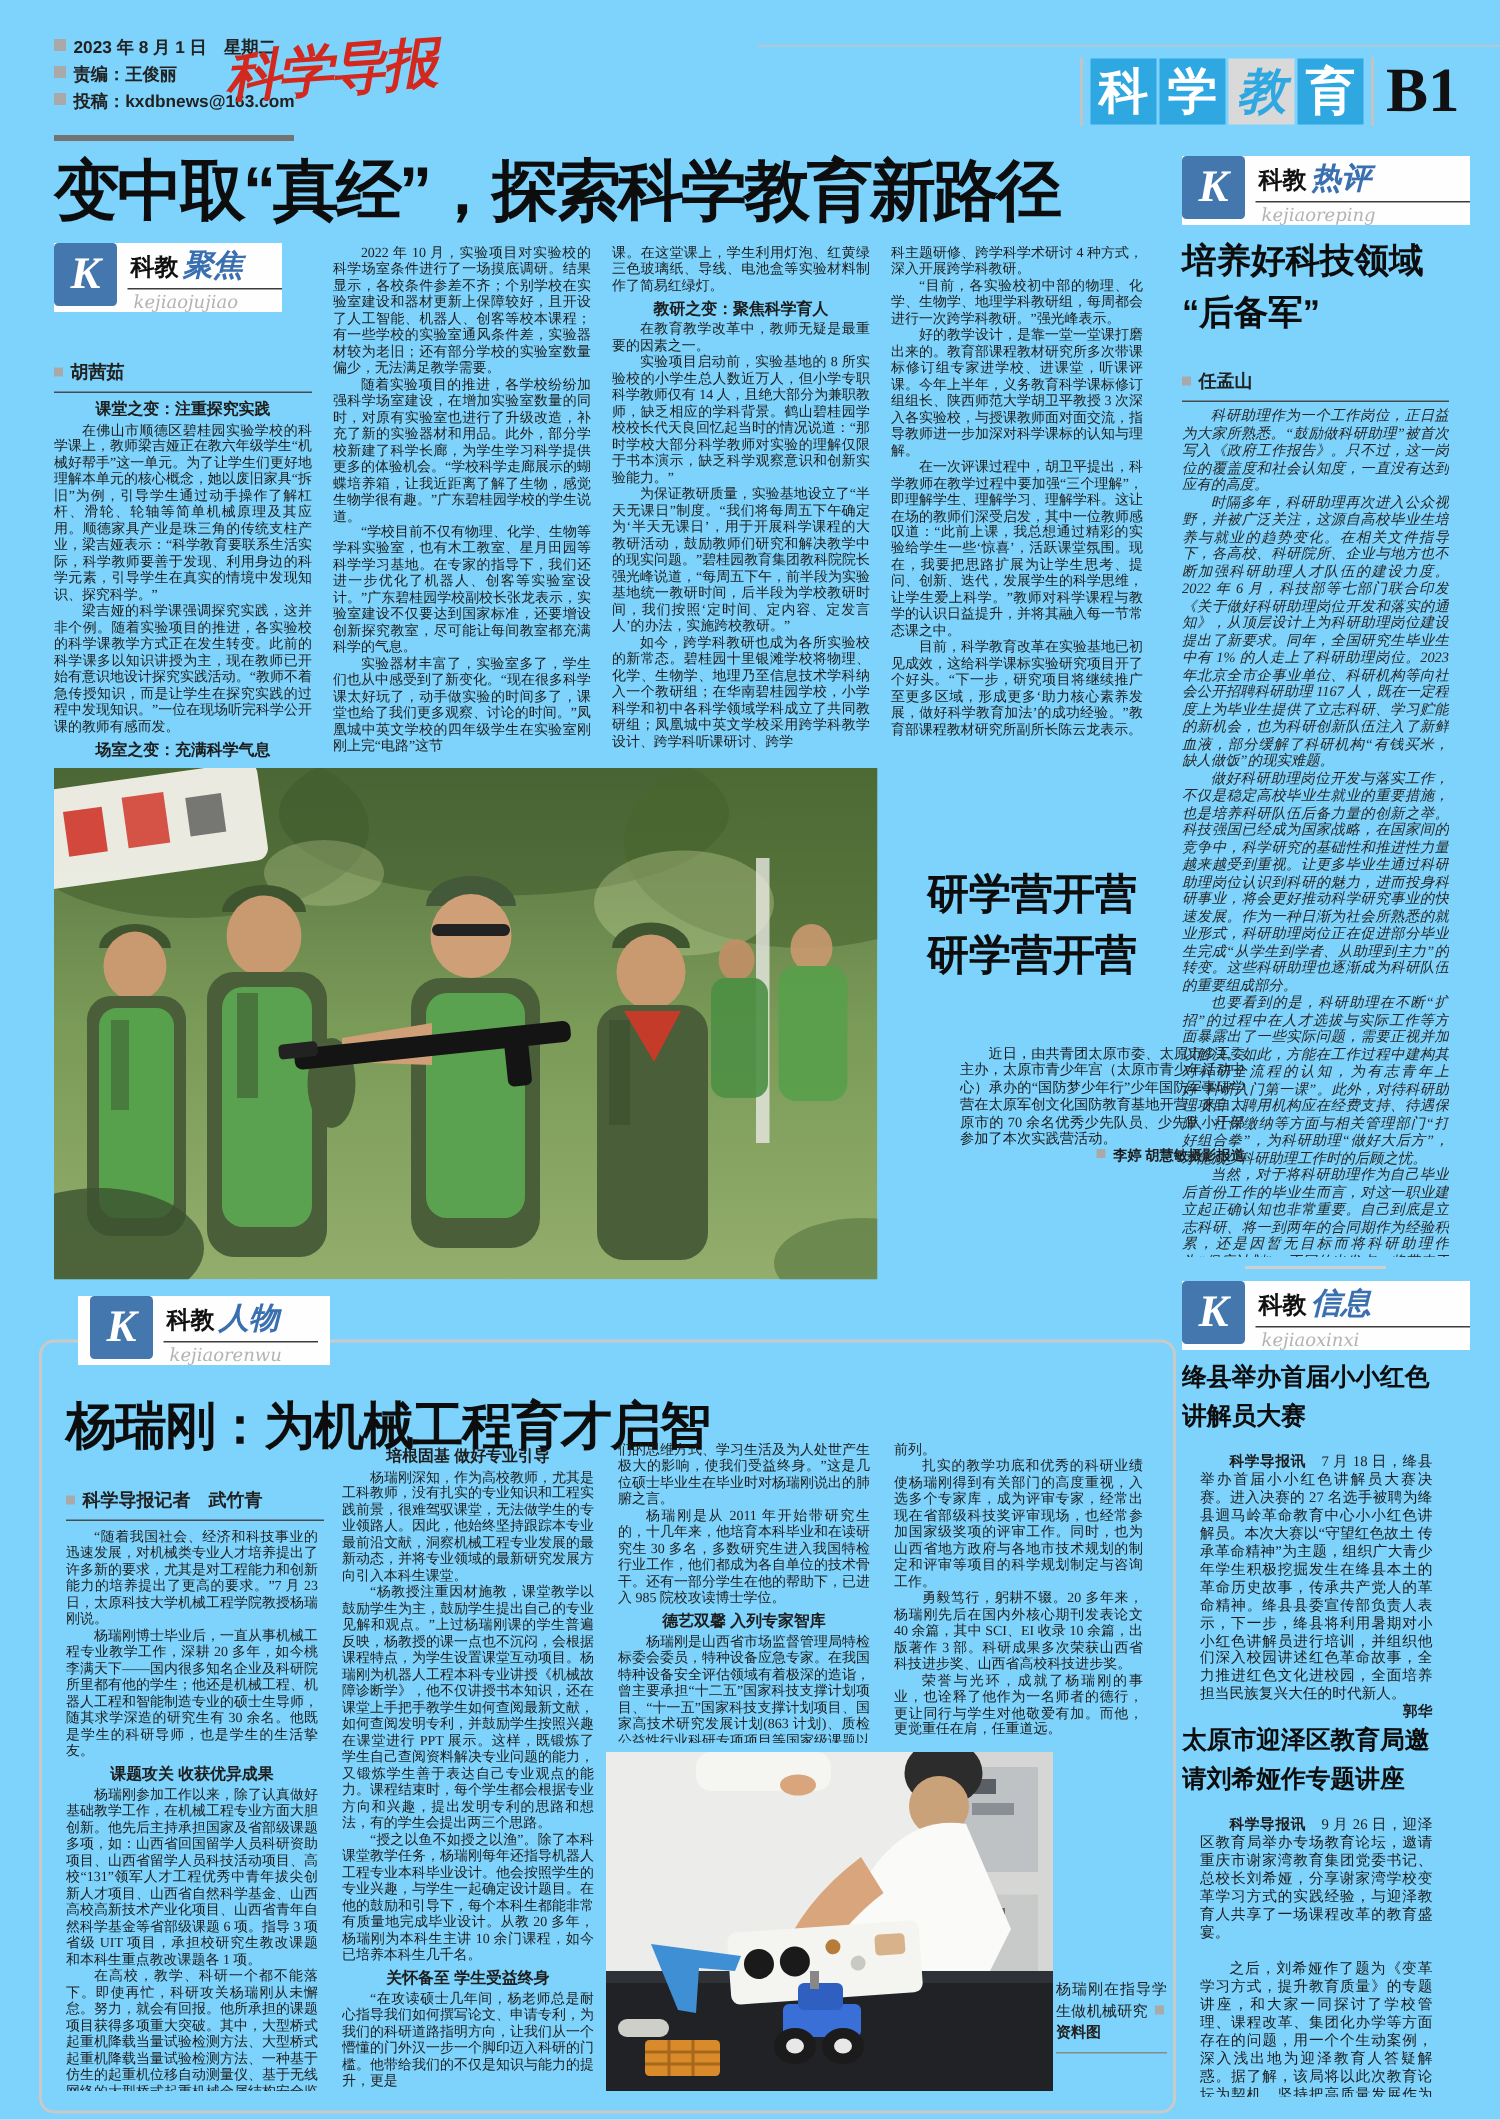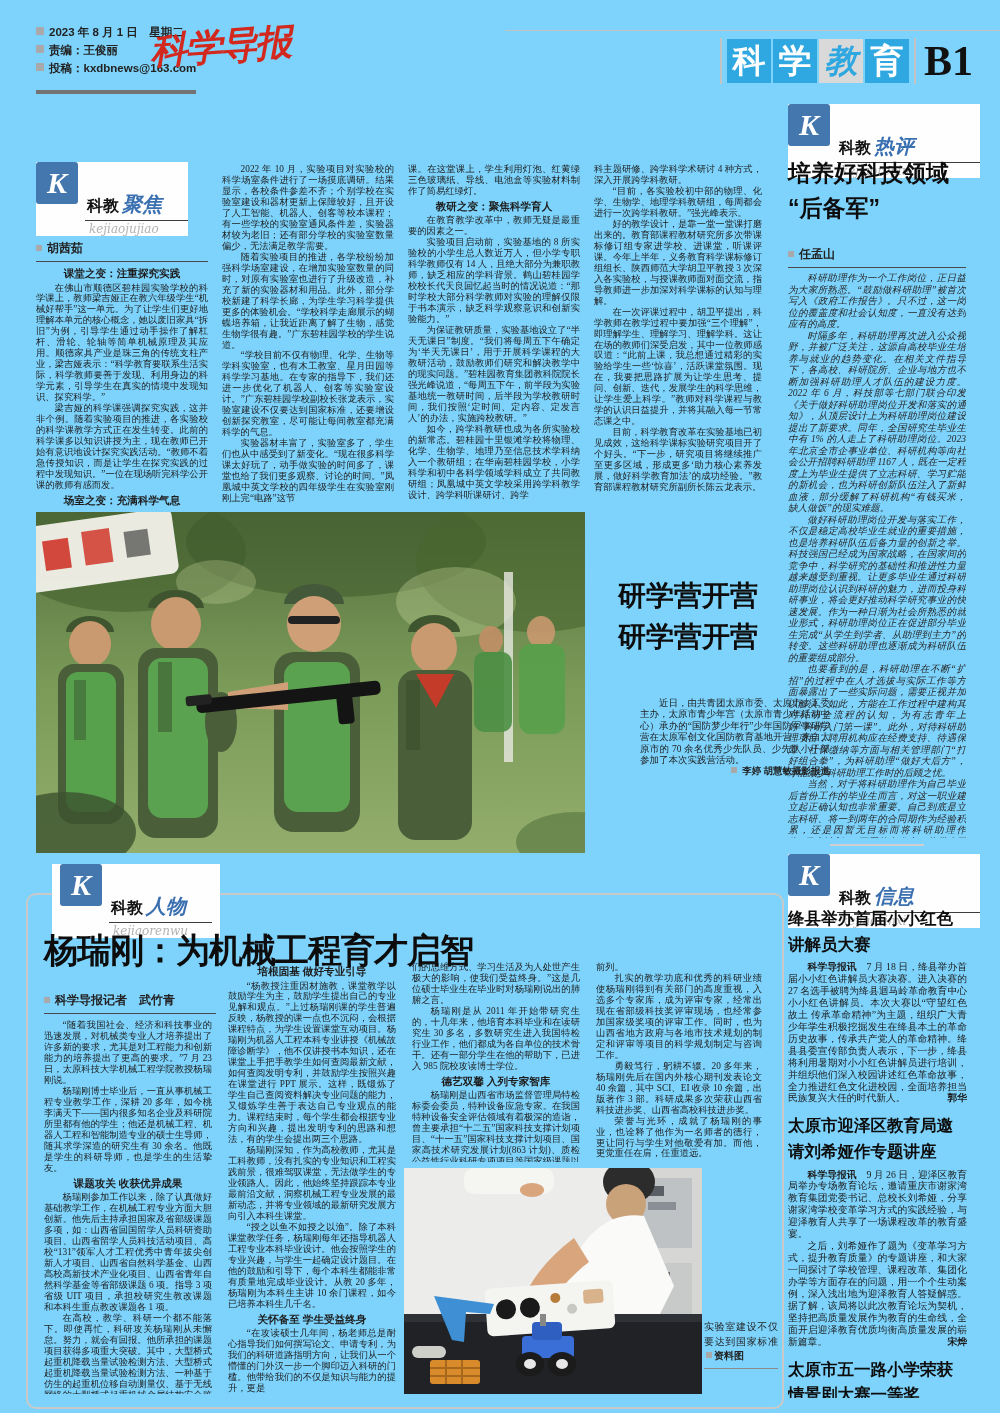--- a/index.html
+++ b/index.html
@@ -24,21 +24,21 @@
   .pageno{font-size:42px;font-weight:bold;font-family:"Liberation Serif",serif;color:#111;margin-left:4px;}
 
   .headline1{left:36px;top:98px;width:716px;font-size:44px;font-weight:900;letter-spacing:-2px;
              font-family:"Liberation Sans",sans-serif;white-space:nowrap;color:#0d0d0d;}
 
   
   .sec-logo{display:flex;align-items:flex-start;background:#fefefe;}
   .klogo{width:42px;height:42px;background:#4377ad;color:#fff;border-radius:3px;display:flex;
          align-items:center;justify-content:center;font-size:30px;font-weight:bold;font-style:italic;
          font-family:"Liberation Serif",serif;flex:0 0 auto;}
-  .sec-right{margin-left:7px;margin-top:28px;}
+  .sec-right{margin-left:7px;}
   .sec-row{border-bottom:1.5px solid #3c3c3c;padding:1px 26px 2px 2px;white-space:nowrap;}
   .sec-cn{font-size:16px;font-weight:bold;color:#111;font-family:"Liberation Sans",sans-serif;}
   .sec-accent{font-size:20px;font-weight:bold;color:#3a6fb0;font-style:italic;font-family:"DejaVu Serif",serif;margin-left:3px;}
   .sec-py{font-size:12px;color:#b3b3b3;font-style:italic;padding:1px 0 0 4px;font-family:"DejaVu Serif",serif;}
 
   .byline-row{font-size:12px;font-weight:bold;color:#222;border-bottom:1px solid #4a4a4a;padding-bottom:4px;
               font-family:"Liberation Sans",sans-serif;}
 
   
   .ncol{font-size:9.3px;line-height:1.18;text-align:justify;overflow:hidden;color:#1d1d1d;}
@@ -71,21 +71,21 @@
   .rp-author{left:788px;top:246px;width:178px;}
   .rp-body{left:788px;top:272px;width:178px;height:566px;font-size:9.6px;line-height:1.2;text-align:justify;
            overflow:hidden;font-style:italic;color:#262626;}
   .rp-body p{margin:0;text-indent:2em;}
   .rp-end{left:830px;top:844px;width:94px;height:2px;background:#cfcfcf;}
 
   .xx-wrap{left:788px;top:904px;width:179px;height:494px;overflow:hidden;}
   .xx-title{font-size:16.5px;font-weight:bold;line-height:1.55;margin:2px 0 4px;color:#0d0d0d;
             font-family:"Liberation Sans",sans-serif;}
   .xx-body{font-size:9.8px;line-height:1.22;text-align:justify;}
-  .xx-body p{margin:0;text-indent:2em;}
+  .xx-body p{margin:12px;text-indent:2em;}
   .xx-body p:empty{display:none;}
   .xx-lead{font-weight:bold;font-family:"Liberation Sans",sans-serif;}
   .xx-byline{float:right;font-weight:bold;font-family:"Liberation Sans",sans-serif;}
   .xx-item{margin-bottom:9px;}
 
   .photo1{left:36px;top:512px;width:549px;height:341px;overflow:hidden;}
   .photo2{left:404px;top:1168px;width:298px;height:226px;overflow:hidden;}
   svg{display:block;}
 </style>
 </head>
@@ -104,20 +104,21 @@
   <div class="abs banner">
     <div class="vbar"></div>
     <div class="bbox">科</div>
     <div class="bbox">学</div>
     <div class="bbox script">教</div>
     <div class="bbox">育</div>
     <div class="vbar"></div>
     <div class="pageno">B1</div>
   </div>
 
+  <div class="abs headline1">变中取“真经”，探索科学教育新路径</div>
 
   <div class="abs sec-logo" style="left:36px;top:162px;">
     <div class="klogo">K</div>
     <div class="sec-right">
       <div class="sec-row"><span class="sec-cn">科教</span><span class="sec-accent">聚焦</span></div>
       <div class="sec-py">kejiaojujiao</div>
     </div>
   </div>
   <div class="abs byline-row" style="left:36px;top:240px;width:172px;">
     <span class="sq sm"></span><span>胡茜茹</span>
@@ -305,22 +306,22 @@
 
   <div class="blk p">“随着我国社会、经济和科技事业的迅速发展，对机械类专业人才培养提出了许多新的要求，尤其是对工程能力和创新能力的培养提出了更高的要求。”7 月 23 日，太原科技大学机械工程学院教授杨瑞刚说。</div>
       <div class="blk p">杨瑞刚博士毕业后，一直从事机械工程专业教学工作，深耕 20 多年，如今桃李满天下——国内很多知名企业及科研院所里都有他的学生；他还是机械工程、机器人工程和智能制造专业的硕士生导师，随其求学深造的研究生有 30 余名。他既是学生的科研导师，也是学生的生活挚友。</div>
       <div class="blk h">课题攻关 收获优异成果</div>
       <div class="blk p">杨瑞刚参加工作以来，除了认真做好基础教学工作，在机械工程专业方面大胆创新。他先后主持承担国家及省部级课题多项，如：山西省回国留学人员科研资助项目、山西省留学人员科技活动项目、高校“131”领军人才工程优秀中青年拔尖创新人才项目、山西省自然科学基金、山西高校高新技术产业化项目、山西省青年自然科学基金等省部级课题 6 项。指导 3 项省级 UIT 项目，承担校研究生教改课题和本科生重点教改课题各 1 项。</div>
       <div class="blk p">在高校，教学、科研一个都不能落下。即使再忙，科研攻关杨瑞刚从未懈怠。努力，就会有回报。他所承担的课题项目获得多项重大突破。其中，大型桥式起重机降载当量试验检测方法、大型桥式起重机降载当量试验检测方法、一种基于仿生的起重机位移自动测量仪、基于无线网络的大型桥式起重机械金属结构安全监测装置等 10 余项科研成果获国家发明专利授权。</div>
     </div>
   <div class="abs ncol" style="left:228px;top:962px;width:168px;height:432px;">
 
   <div class="blk h">培根固基 做好专业引导</div>
+      <div class="blk p">杨瑞刚深知，作为高校教师，尤其是工科教师，没有扎实的专业知识和工程实践前景，很难驾驭课堂，无法做学生的专业领路人。因此，他始终坚持跟踪本专业最前沿文献，洞察机械工程专业发展的最新动态，并将专业领域的最新研究发展方向引入本科生课堂。</div>
       <div class="blk p">“杨教授注重因材施教，课堂教学以鼓励学生为主，鼓励学生提出自己的专业见解和观点。”上过杨瑞刚课的学生普遍反映，杨教授的课一点也不沉闷，会根据课程特点，为学生设置课堂互动项目。杨瑞刚为机器人工程本科专业讲授《机械故障诊断学》，他不仅讲授书本知识，还在课堂上手把手教学生如何查阅最新文献，如何查阅发明专利，并鼓励学生按照兴趣在课堂进行 PPT 展示。这样，既锻炼了学生自己查阅资料解决专业问题的能力，又锻炼学生善于表达自己专业观点的能力。课程结束时，每个学生都会根据专业方向和兴趣，提出发明专利的思路和想法，有的学生会提出两三个思路。</div>
-      <div class="blk p">杨瑞刚深知，作为高校教师，尤其是工科教师，没有扎实的专业知识和工程实践前景，很难驾驭课堂，无法做学生的专业领路人。因此，他始终坚持跟踪本专业最前沿文献，洞察机械工程专业发展的最新动态，并将专业领域的最新研究发展方向引入本科生课堂。</div>
       <div class="blk p">“授之以鱼不如授之以渔”。除了本科课堂教学任务，杨瑞刚每年还指导机器人工程专业本科毕业设计。他会按照学生的专业兴趣，与学生一起确定设计题目。在他的鼓励和引导下，每个本科生都能非常有质量地完成毕业设计。从教 20 多年，杨瑞刚为本科生主讲 10 余门课程，如今已培养本科生几千名。</div>
       <div class="blk h">关怀备至 学生受益终身</div>
       <div class="blk p">“在攻读硕士几年间，杨老师总是耐心指导我们如何撰写论文、申请专利，为我们的科研道路指明方向，让我们从一个懵懂的门外汉一步一个脚印迈入科研的门槛。他带给我们的不仅是知识与能力的提升，更是</div>
     </div>
   <div class="abs ncol" style="left:412px;top:962px;width:168px;height:200px;">
 
   <div class="blk c">们的思维方式、学习生活及为人处世产生极大的影响，使我们受益终身。”这是几位硕士毕业生在毕业时对杨瑞刚说出的肺腑之言。</div>
       <div class="blk p">杨瑞刚是从 2011 年开始带研究生的，十几年来，他培育本科毕业和在读研究生 30 多名，多数研究生进入我国特检行业工作，他们都成为各自单位的技术骨干。还有一部分学生在他的帮助下，已进入 985 院校攻读博士学位。</div>
       <div class="blk h">德艺双馨 入列专家智库</div>
       <div class="blk p">杨瑞刚是山西省市场监督管理局特检标委会委员，特种设备应急专家。在我国特种设备安全评估领域有着极深的造诣，曾主要承担“十二五”国家科技支撑计划项目、“十一五”国家科技支撑计划项目、国家高技术研究发展计划(863 计划)、质检公益性行业科研专项项目等国家级课题以及多项省级课题，在起重机结构安全评估方面始终处于该领域</div>
@@ -375,17 +376,17 @@
       </g>
 
       <path d="M30 128 l60 8 l-4 10 l-24 -2 l-2 30 l-12 -2 z" fill="#3f8fd4"></path>
 
       <rect x="26" y="192" width="50" height="24" rx="3" fill="#d98a2b"></rect>
       <path d="M26 200 h50 M26 208 h50 M42 192 v24 M58 192 v24" stroke="#a8681c" stroke-width="2" fill="none"></path>
       <rect x="8" y="178" width="34" height="12" rx="6" fill="#cfcfca"></rect>
     </svg>
   </div>
   <div class="abs rw-cap">
-    <span>实验室建设不仅要达到国家标准</span>
+    <span>杨瑞刚在指导学生做机械研究</span>
     <span class="sq sm" style="margin:0 2px;"></span><span class="credit">资料图</span>
   </div>
 
 </div>
 
 </body></html>

